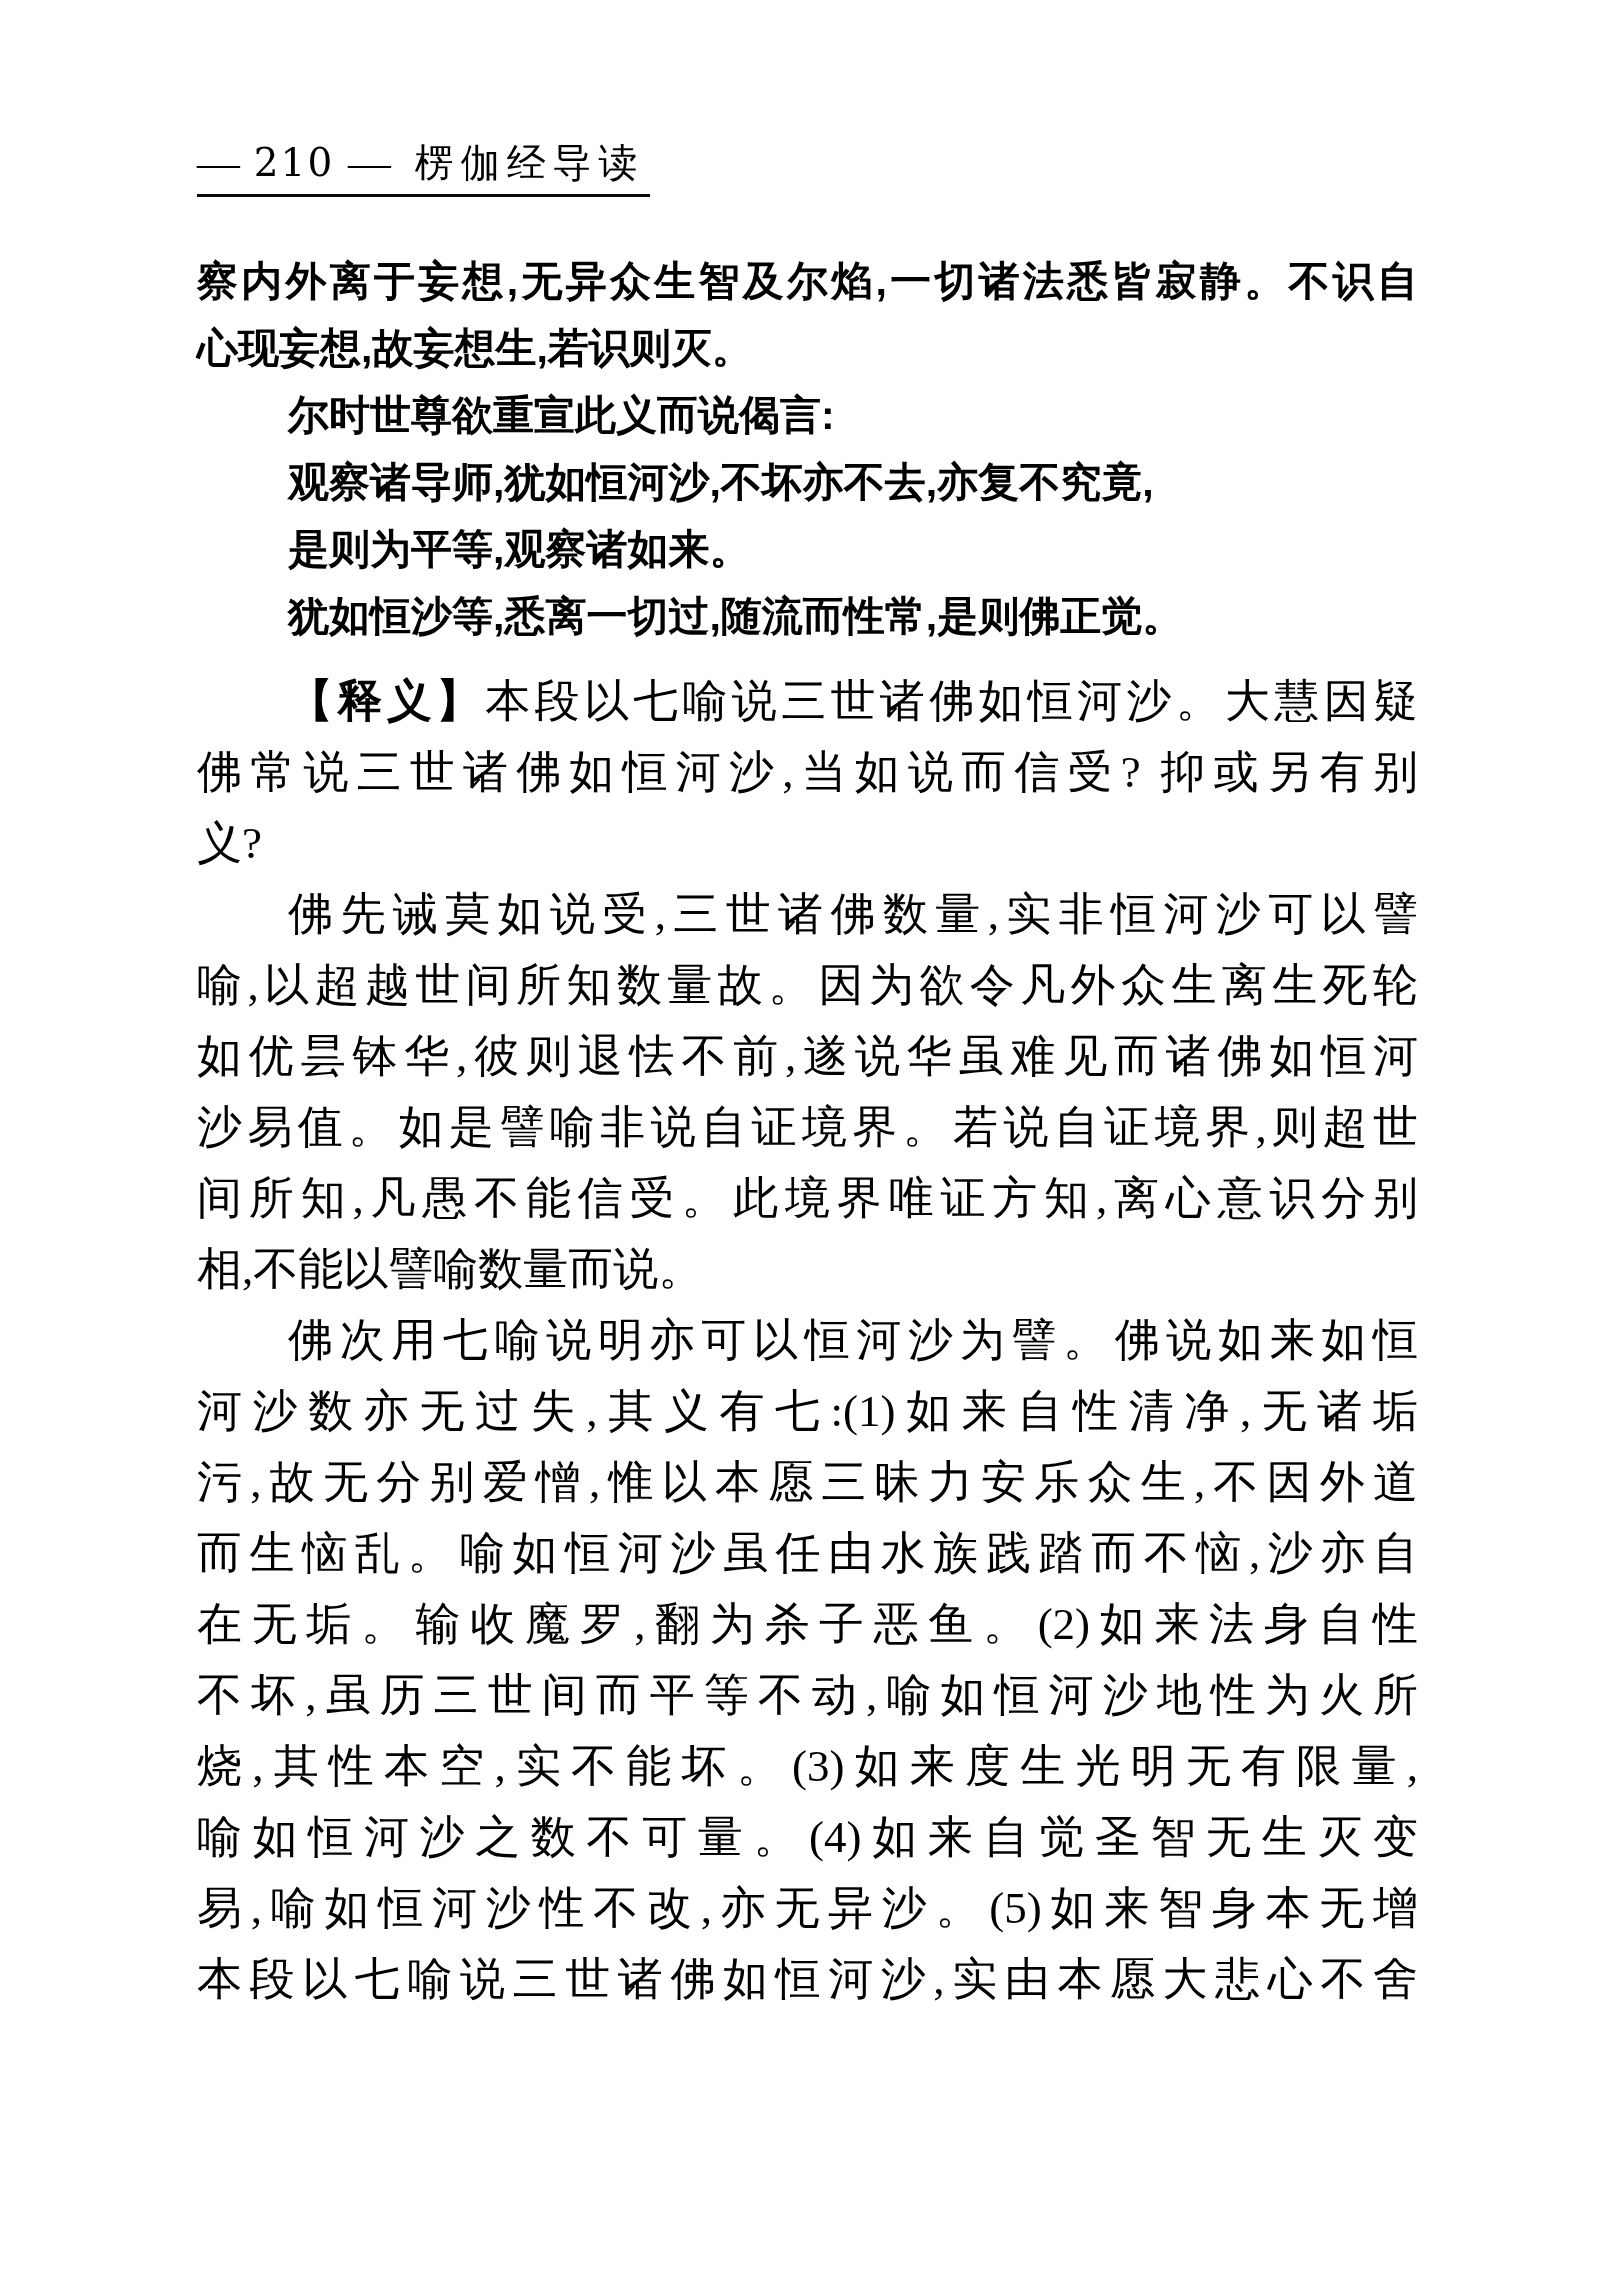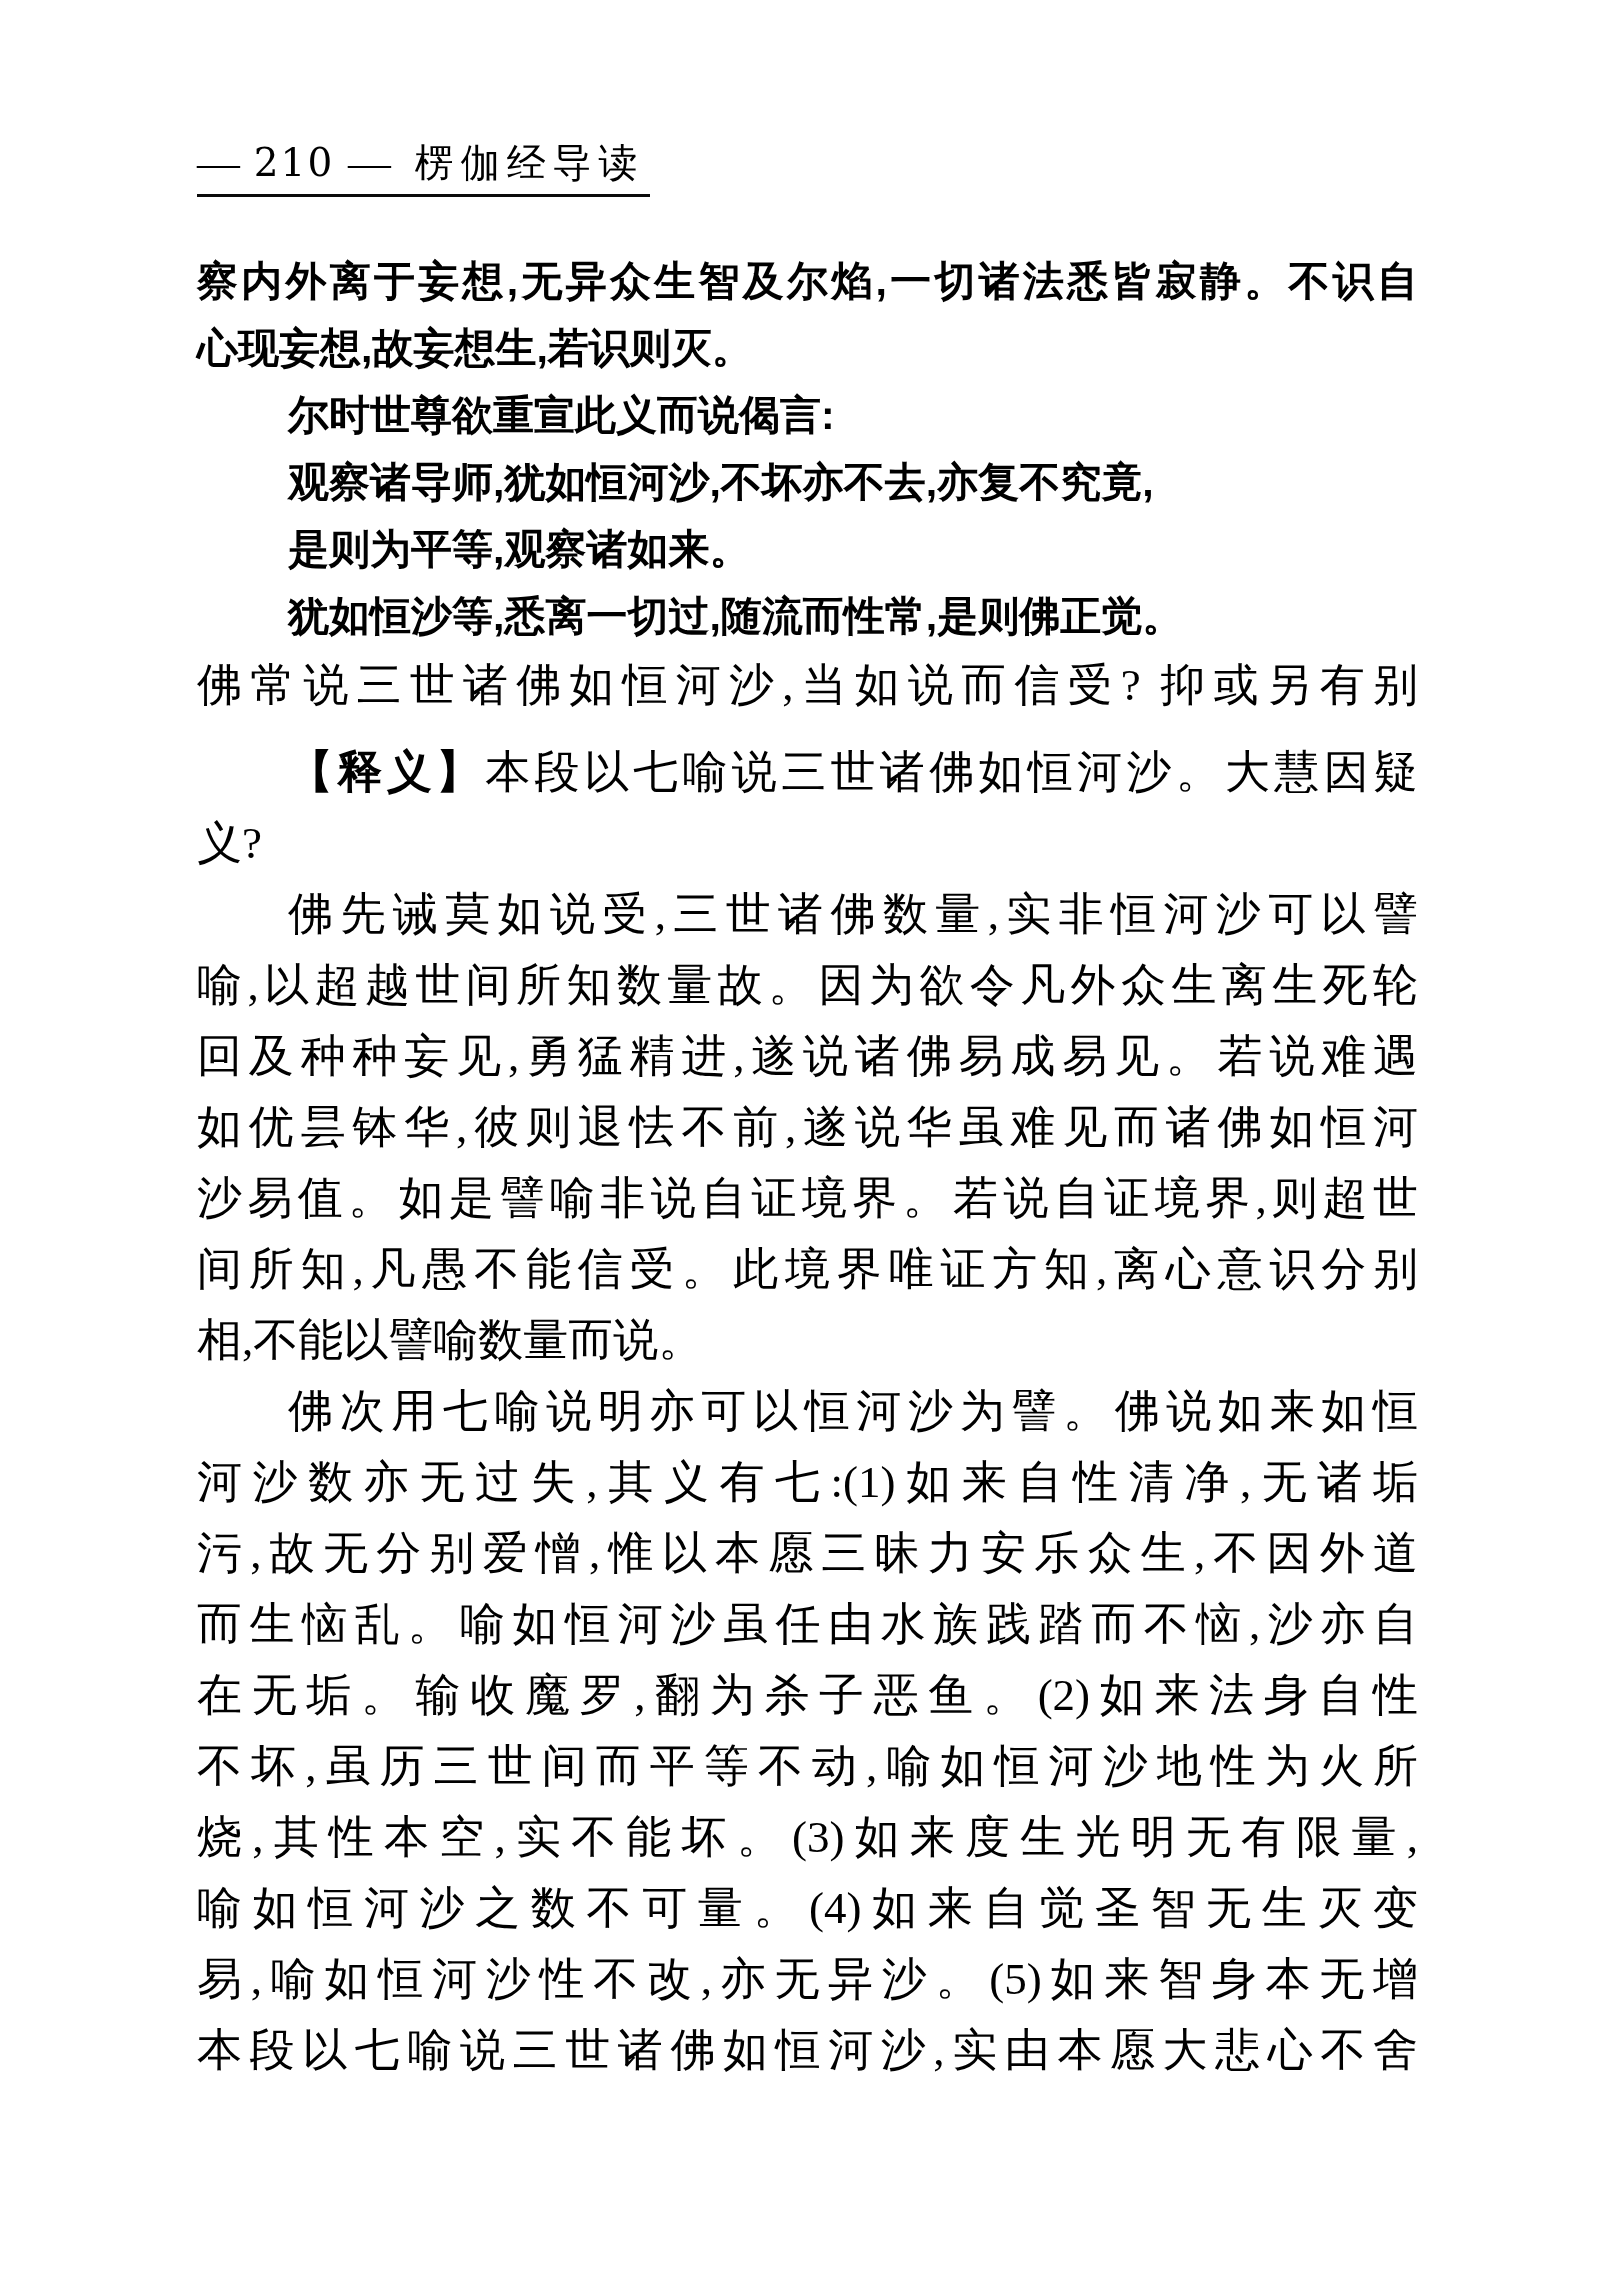--- a/index.html
+++ b/index.html
@@ -98,26 +98,25 @@
     <span class="booktitle">楞伽经导读</span>
   </div>
 
   <div class="text-body">
       <div class="line heiti fill">察内外离于妄想,无异众生智及尔焰,一切诸法悉皆寂静。不识自</div>
       <div class="line heiti">心现妄想,故妄想生,若识则灭。</div>
       <div class="line heiti indent">尔时世尊欲重宣此义而说偈言:</div>
       <div class="line heiti indent">观察诸导师,犹如恒河沙,不坏亦不去,亦复不究竟,</div>
       <div class="line heiti indent">是则为平等,观察诸如来。</div>
       <div class="line heiti indent">犹如恒沙等,悉离一切过,随流而性常,是则佛正觉。</div>
+      <div class="line song indent fill gap"><span class="lead">【释义】</span>本段以七喻说三世诸佛如恒河沙。大慧因疑</div>
       <div class="line song fill">佛常说三世诸佛如恒河沙,当如说而信受? 抑或另有别</div>
-      <div class="line song indent fill gap"><span class="lead">【释义】</span>本段以七喻说三世诸佛如恒河沙。大慧因疑</div>
       <div class="line song">义?</div>
       <div class="line song indent fill">佛先诫莫如说受,三世诸佛数量,实非恒河沙可以譬</div>
       <div class="line song fill">喻,以超越世间所知数量故。因为欲令凡外众生离生死轮</div>
-      <div class="line song fill">回及种种妄见,勇猛精进,遂说诸佛易成易见。若说难遇</div>
       <div class="line song fill">如优昙钵华,彼则退怯不前,遂说华虽难见而诸佛如恒河</div>
       <div class="line song fill">沙易值。如是譬喻非说自证境界。若说自证境界,则超世</div>
       <div class="line song fill">间所知,凡愚不能信受。此境界唯证方知,离心意识分别</div>
       <div class="line song">相,不能以譬喻数量而说。</div>
       <div class="line song indent fill">佛次用七喻说明亦可以恒河沙为譬。佛说如来如恒</div>
       <div class="line song fill">河沙数亦无过失,其义有七:(1)如来自性清净,无诸垢</div>
       <div class="line song fill">污,故无分别爱憎,惟以本愿三昧力安乐众生,不因外道</div>
       <div class="line song fill">而生恼乱。喻如恒河沙虽任由水族践踏而不恼,沙亦自</div>
       <div class="line song fill">在无垢。输收魔罗,翻为杀子恶鱼。(2)如来法身自性</div>
       <div class="line song fill">不坏,虽历三世间而平等不动,喻如恒河沙地性为火所</div>

